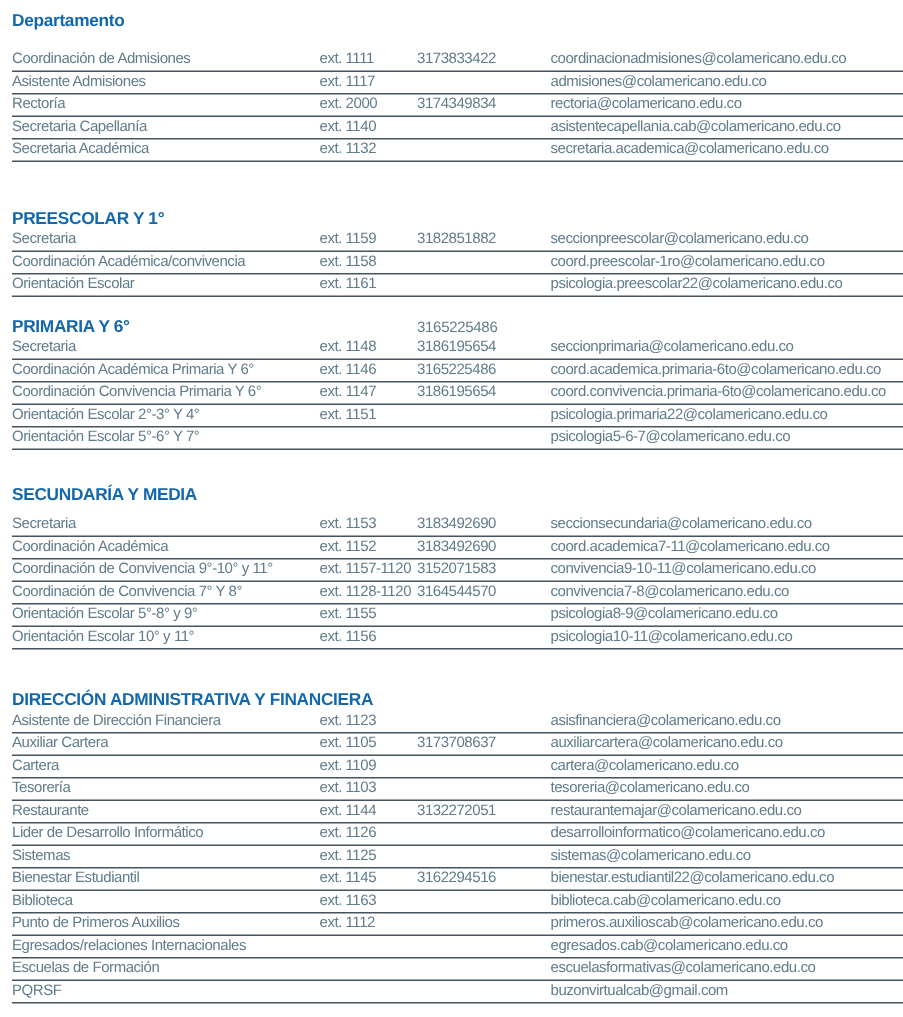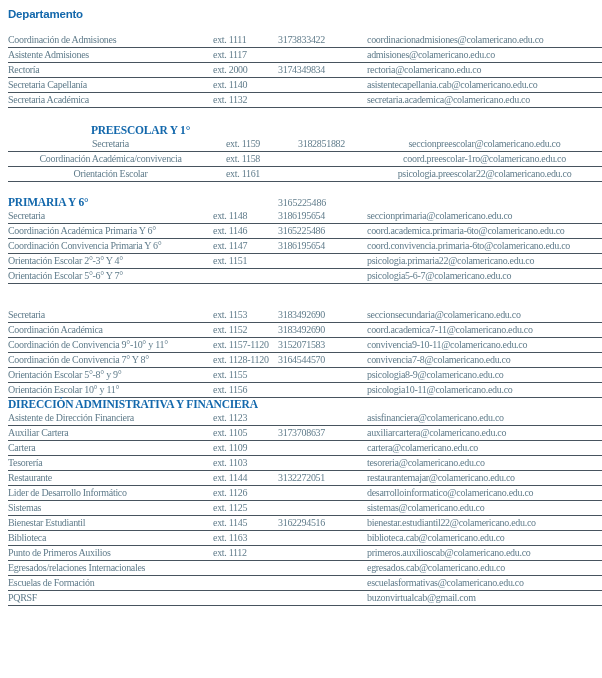--- a/index.html
+++ b/index.html
@@ -13,21 +13,21 @@
   body{
     width:602px;height:678px;overflow:hidden;
     font-family:"Liberation Sans", sans-serif;
     background:var(--c-bg);
   }
   .page{padding:8px 0 0 8px;width:548px;}
   .doc-title{
     font-size:11.5px;font-weight:bold;color:var(--c-heading);
     letter-spacing:-0.2px;margin-bottom:13px;
   }
-  section{width:594px;font-family:Liberation Serif, serif;}
+  section{width:594px;}
   .heading-row{
     display:grid;grid-template-columns:205px 60px 92px 1fr;
     align-items:end;
   }
   .heading{
     font-size:11.5px;font-weight:bold;color:var(--c-heading);
     letter-spacing:-0.2px;grid-column:1 / span 2;white-space:nowrap;
   }
   .heading-phone{
     font-size:10px;color:var(--c-text);padding-left:5px;
@@ -44,24 +44,24 @@
     white-space:nowrap;overflow:visible;line-height:12px;
     padding-bottom:1px;
   }
   .cell.phone{padding-left:5px;}
   .cell.email{padding-left:2px;}
   .cell.phone.stack{
     font-size:6.5px;line-height:6.5px;text-align:center;
     padding:0 14px 1px 26px;letter-spacing:0;
   }
   
-  .section-1{margin-top:16px;text-align:center;}
+  .section-1{margin-top:32px;}
   .section-2{margin-top:14px;}
   .section-3{margin-top:24px;}
-  .section-4{}
+  .section-4{margin-top:28px;}
   .section-1 .rows,.section-2 .rows,.section-4 .rows{margin-top:1px;}
   .section-3 .rows{margin-top:7px;}
 </style>
 </head>
 <body>
 
 <div class="page">
   <div class="doc-title">Departamento</div>
   <div id="sections">
   <section class="section section-0">
@@ -170,20 +170,24 @@
   <div class="row">
     <div class="cell name">Orientación Escolar  5°-6° Y 7°</div>
     <div class="cell ext"></div>
     <div class="cell phone"></div>
     <div class="cell email">psicologia5-6-7@colamericano.edu.co</div>
   </div>
 </div>
   </section>
 
   <section class="section section-3">
+    <div class="heading-row">
+      <h2 class="heading">SECUNDARÍA Y MEDIA</h2>
+      <div class="heading-phone"></div>
+    </div>
     <div class="rows">
   <div class="row">
     <div class="cell name">Secretaria</div>
     <div class="cell ext">ext. 1153</div>
     <div class="cell phone">3183492690</div>
     <div class="cell email">seccionsecundaria@colamericano.edu.co</div>
   </div>
 
   <div class="row">
     <div class="cell name">Coordinación Académica</div>

